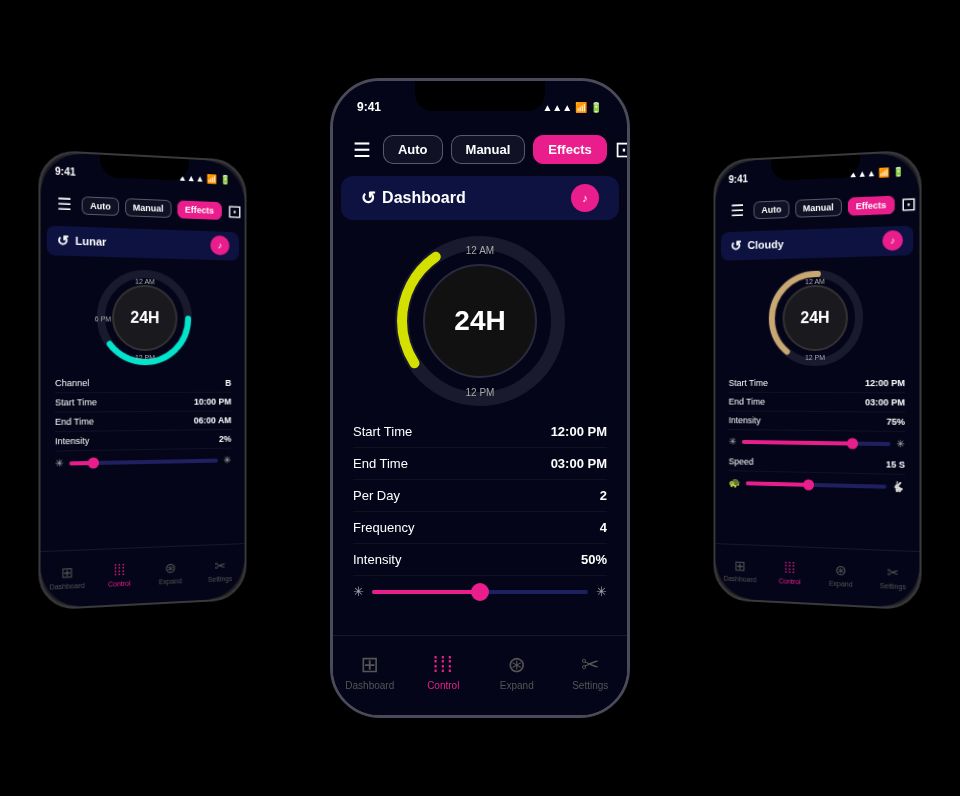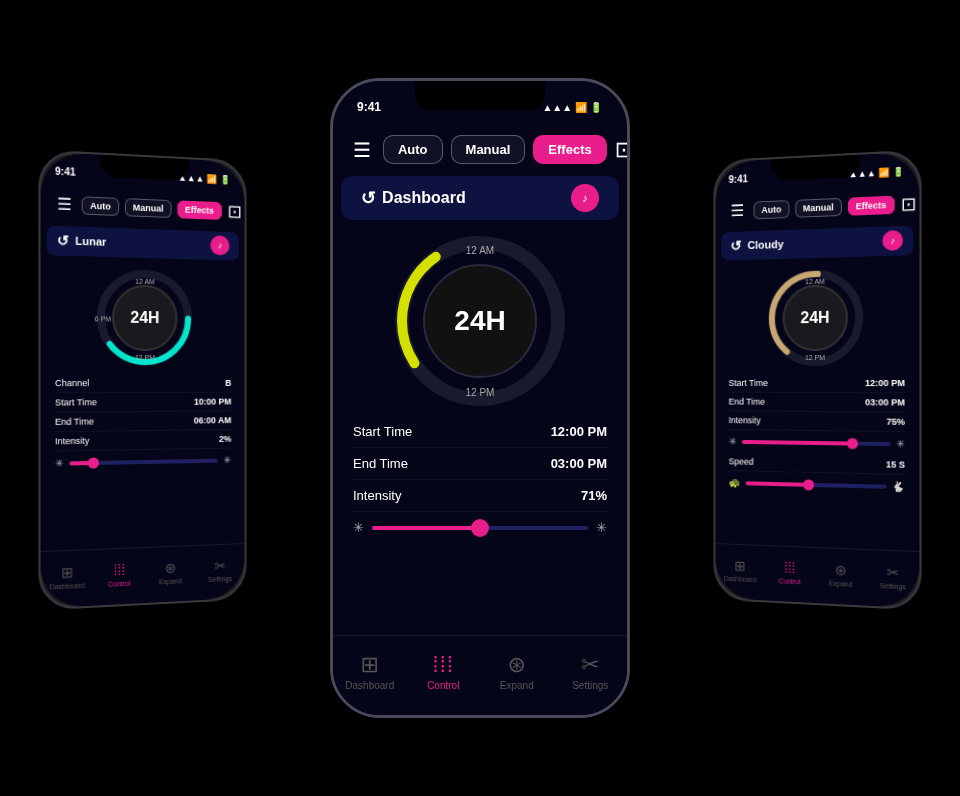--- a/index.html
+++ b/index.html
@@ -643,22 +643,30 @@
         <div class="settings-section">
           <div class="setting-row">
             <span class="setting-label">Start Time</span>
             <span class="setting-value">12:00 PM</span>
           </div>
           <div class="setting-row">
             <span class="setting-label">End Time</span>
             <span class="setting-value">03:00 PM</span>
           </div>
           <div class="setting-row">
+            <span class="setting-label">Per Day</span>
+            <span class="setting-value">2</span>
+          </div>
+          <div class="setting-row">
+            <span class="setting-label">Frequency</span>
+            <span class="setting-value">4</span>
+          </div>
+          <div class="setting-row">
             <span class="setting-label">Intensity</span>
-            <span class="setting-value">71%</span>
+            <span class="setting-value">50%</span>
           </div>
           <div class="slider-row">
             <span class="slider-icon">✳</span>
             <div class="slider-track">
               <div class="slider-fill" style="width:50%;background:linear-gradient(to right,#e91e8c,#e91e8c)"></div>
               <div class="slider-thumb" style="left:calc(50% - 9px)"></div>
             </div>
             <span class="slider-icon">✳</span>
           </div>
         </div>

